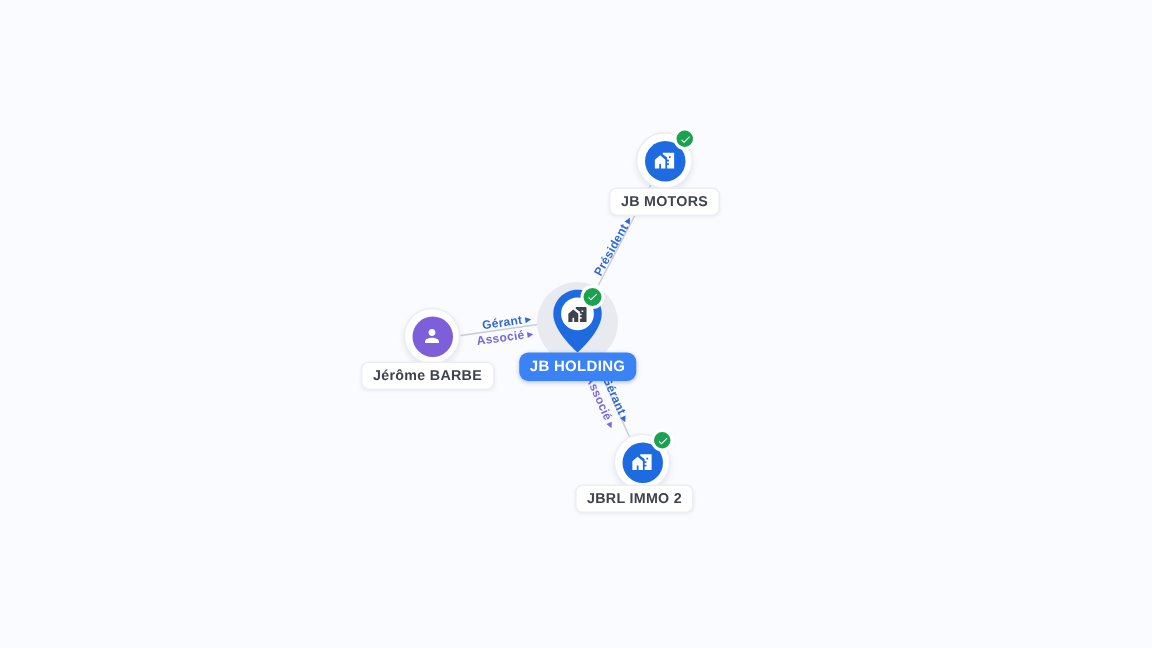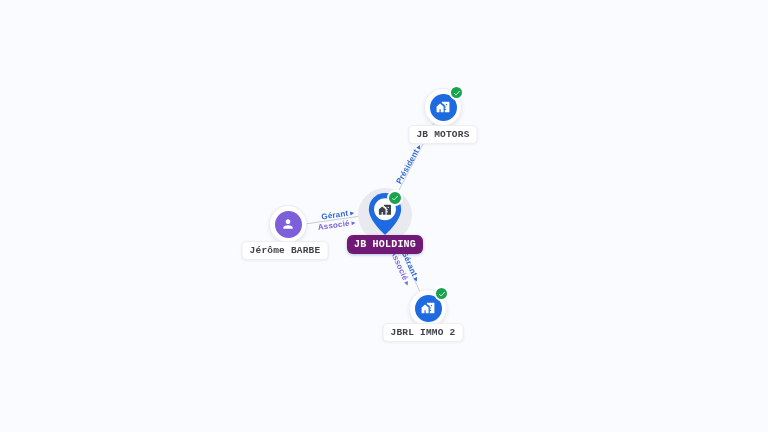--- a/index.html
+++ b/index.html
@@ -43,24 +43,23 @@
   .focus-badge svg{width:8px;height:8px;}
 
   
   .pill{
     position:absolute;transform:translateX(-50%);
     background:#ffffff;color:#3f414d;
     font-size:9.5px;font-weight:600;letter-spacing:.2px;
     padding:3px 7px;border-radius:4px;white-space:nowrap;
     box-shadow:0 0 0 1px #eceef4,0 1px 3px rgba(40,50,90,.12);
     cursor:pointer;
-    font-family:Liberation Mono, monospace;
   }
   .pill.primary{
-    background:#701a75;color:#ffffff;font-size:10px;font-weight:700;
+    background:#3b82f6;color:#ffffff;font-size:10px;font-weight:700;
     padding:4px 7px;border-radius:6px;
     box-shadow:0 1px 3px rgba(20,60,160,.3);
   }
 
   
   .role-group{
     position:absolute;transform-origin:center;
     display:flex;flex-direction:column;align-items:flex-end;gap:1px;
     pointer-events:none;white-space:nowrap;
   }

